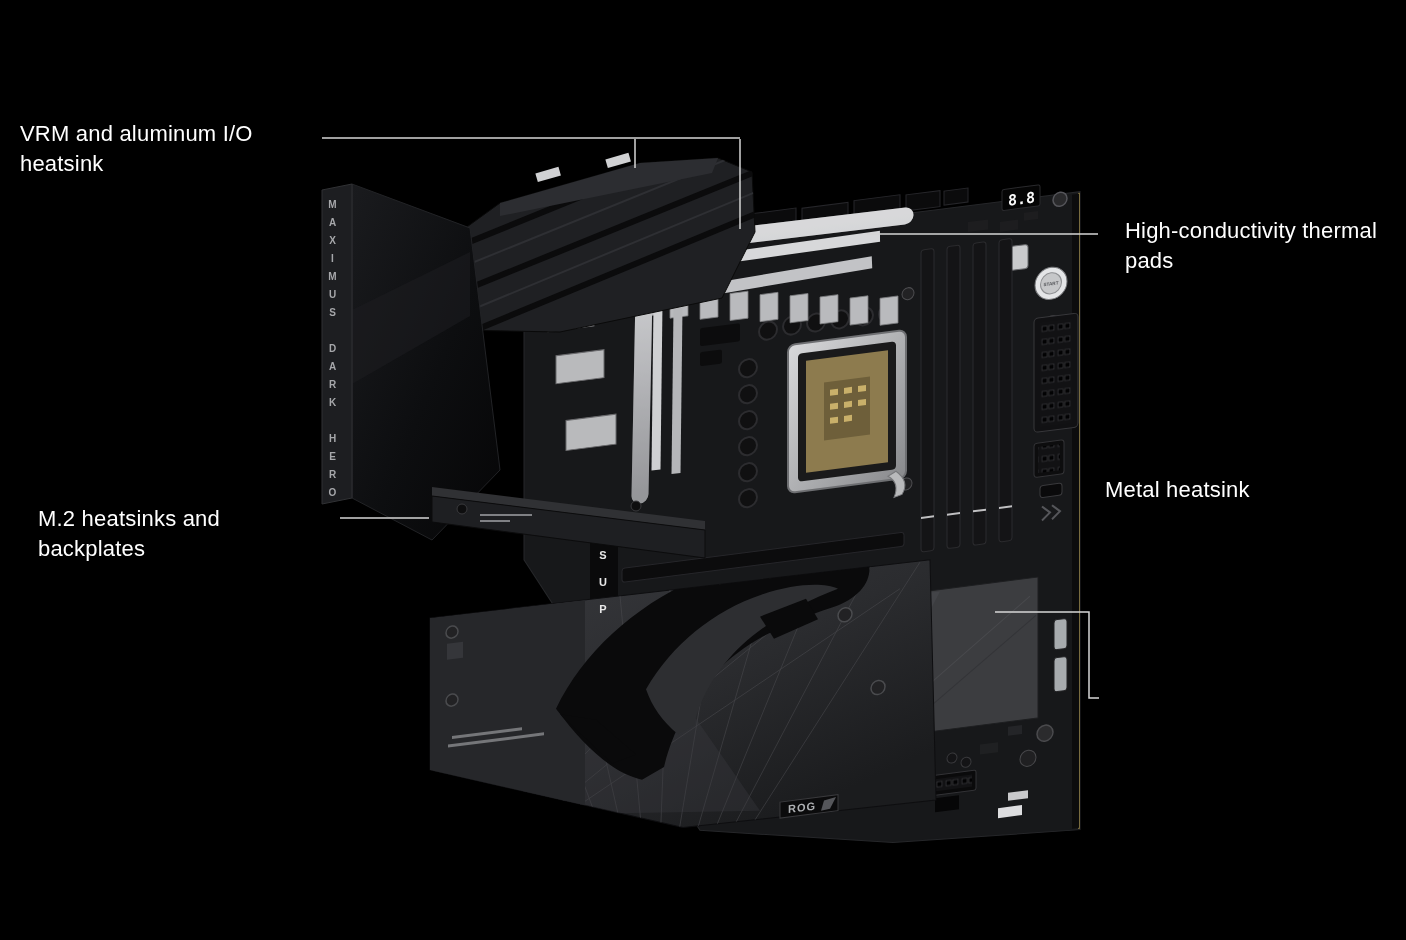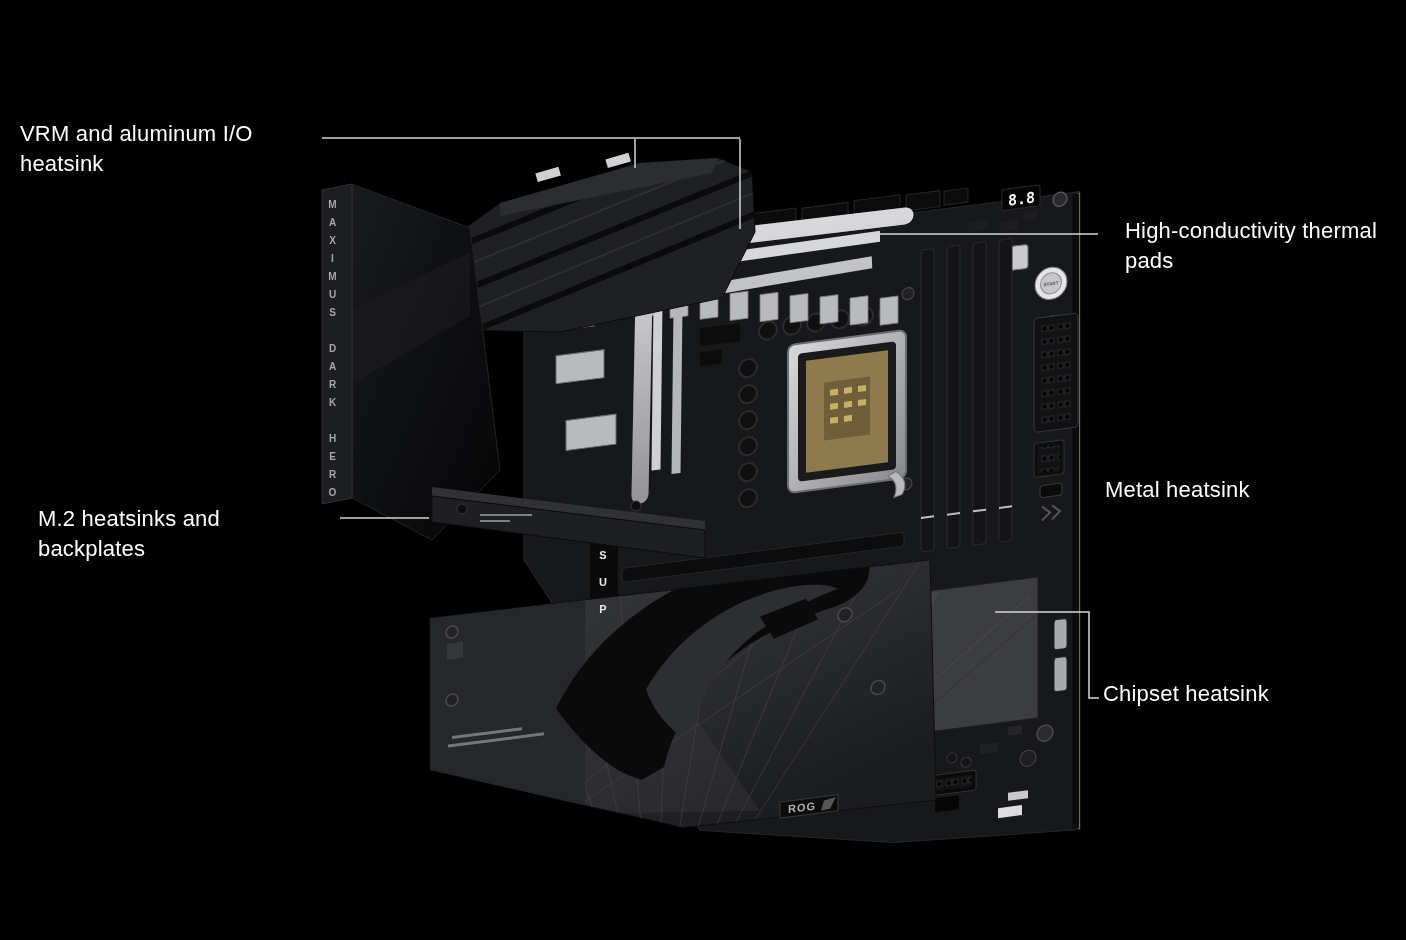--- a/index.html
+++ b/index.html
@@ -320,15 +320,14 @@
   <div class="vtext edge-sup">SUP</div>
 
   <div class="callout" style="left:20px;top:119px;width:255px;">VRM and aluminum I/O heatsink</div>
 
   <div class="callout" style="left:1105px;top:216px;width:292px;margin-left:20px;">High-conductivity thermal pads</div>
 
   <div class="callout" style="left:1105px;top:475px;width:280px;">Metal heatsink</div>
 
   <div class="callout" style="left:20px;top:504px;width:220px;margin-left:18px;">M.2 heatsinks and backplates</div>
 
-  <div class="callout" style="left:1103px;top:679px;width:280px;">Chipset heatsink</div>
 
 </div>
 
 </body></html>

